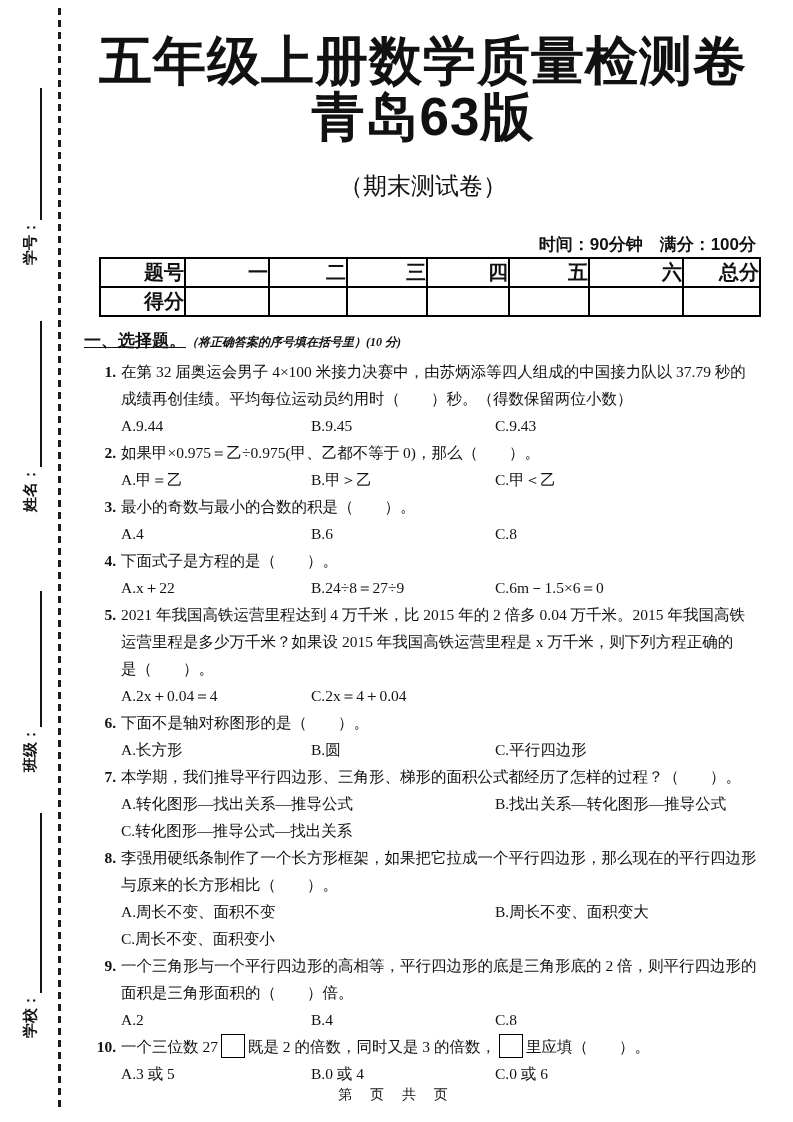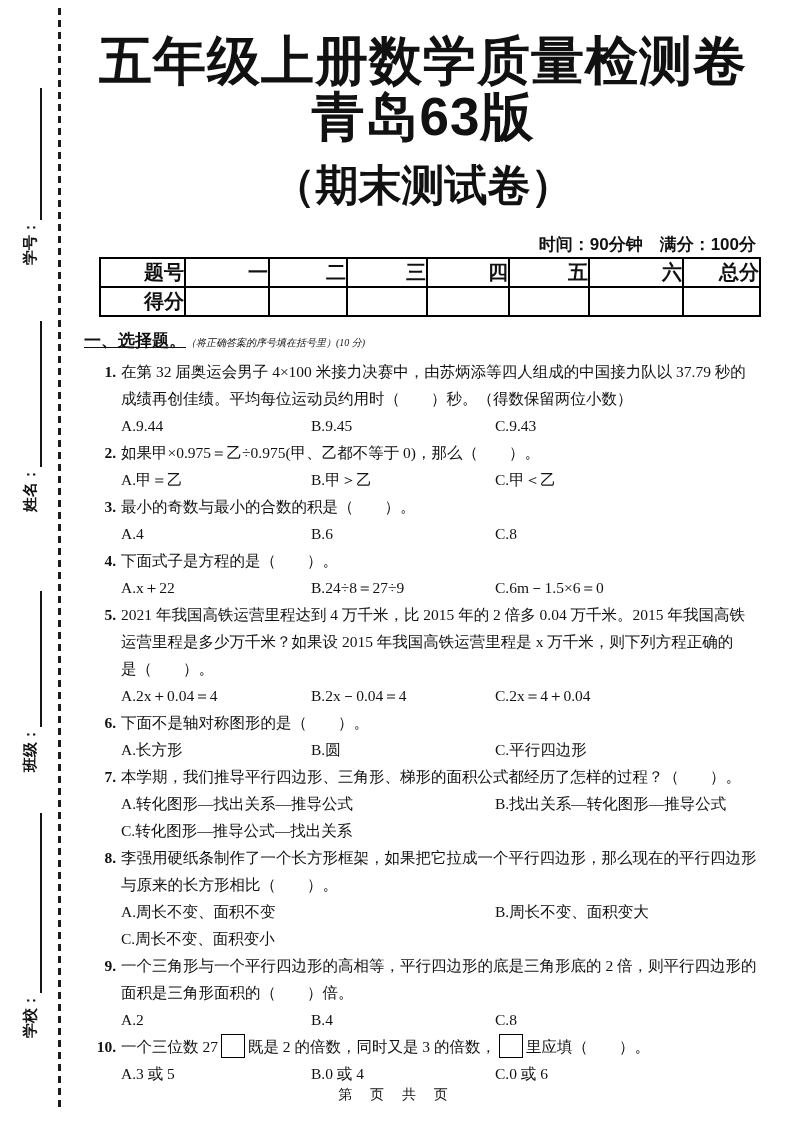--- a/index.html
+++ b/index.html
@@ -23,38 +23,38 @@
   }
   .side-field .fl { line-height:24px; }
   .side-field .blank { display:inline-block; height:22px; border-bottom:2px solid #151515; }
   
   .main { position:absolute; left:84px; top:0; width:678px; }
   .title {
     margin-top:33px; text-align:center; font-size:53px; line-height:56px;
     font-family:"Liberation Sans", sans-serif; font-weight:800; letter-spacing:1px;
   }
   .subtitle {
-    margin-top:17px; text-align:center; font-size:43px; line-height:47px;
-    font-family:"Liberation Sans", sans-serif; font-weight:700;
+    margin-top:17px; text-align:center; font-size:24px; line-height:47px;
+    font-family:"Liberation Sans", sans-serif; font-weight:400;
   }
   .meta {
     margin-top:25px; text-align:right; padding-right:6px;
     font-family:"Liberation Sans", sans-serif; font-weight:600;
     font-size:17px; line-height:22px;
   }
   table.score-table {
     margin:1px 0 0 15px; width:660px; border-collapse:collapse; table-layout:fixed;
   }
   table.score-table td {
     border:2px solid #000; height:27px; text-align:right; vertical-align:middle;
     font-family:"Liberation Sans", sans-serif; font-weight:bold; font-size:20px;
   }
   .section { margin-top:12px; font-size:17px; line-height:23px; white-space:nowrap; }
   .sec-title { font-family:"Liberation Sans", sans-serif; font-weight:bold;text-decoration:underline; }
-  .sec-note { font-style:italic; font-size:10px; font-weight:400; }
+  .sec-note { font-style:italic; font-size:12px; font-weight:700; }
   #questions { margin-top:4px; font-size:15.5px; }
   .question { display:flex; }
   .qnum { flex:0 0 37px; text-align:right; padding-right:5px; font-weight:bold; line-height:27px; }
   .qbody { flex:1; min-width:0; }
   .qline { line-height:27px; white-space:nowrap; }
   .opt-row { display:grid; line-height:27px; white-space:nowrap; }
   .opt-row.cols3 { grid-template-columns:190px 184px 1fr; }
   .opt-row.cols2 { grid-template-columns:374px 1fr; }
   .opt-row.cols1 { grid-template-columns:1fr; }
   .sq {
@@ -182,21 +182,20 @@
           </div>
         </div>
         <div class="question">
           <span class="qnum">5.</span>
           <div class="qbody">
             <div class="qline">2021 年我国高铁运营里程达到 4 万千米，比 2015 年的 2 倍多 0.04 万千米。2015 年我国高铁</div>
             <div class="qline">运营里程是多少万千米？如果设 2015 年我国高铁运营里程是 x 万千米，则下列方程正确的</div>
             <div class="qline">是（　　）。</div>
             <div class="opt-row cols3">
               <span class="opt">A.2x＋0.04＝4</span>
-              <span class="opt">B.2x－0.04＝4</span>
               <span class="opt">C.2x＝4＋0.04</span>
             </div>
           </div>
         </div>
         <div class="question">
           <span class="qnum">6.</span>
           <div class="qbody">
             <div class="qline">下面不是轴对称图形的是（　　）。</div>
             <div class="opt-row cols3">
               <span class="opt">A.长方形</span>

